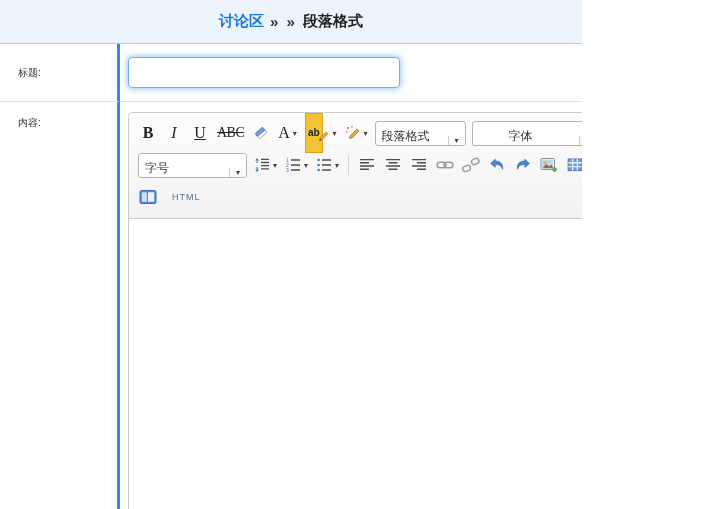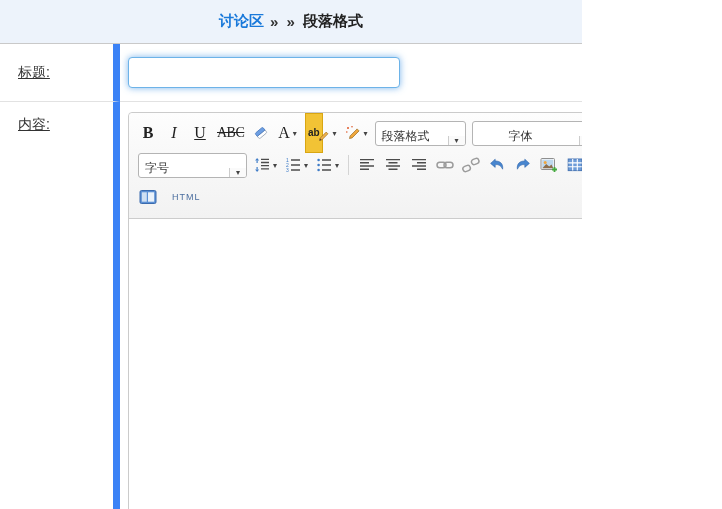--- a/index.html
+++ b/index.html
@@ -12,21 +12,21 @@
     height:44px; background:#edf3fb; border-bottom:1px solid #c9c9c9;
     display:flex; align-items:center; justify-content:center;
     font-size:15px; font-weight:bold; color:#222;
   }
   .header a { color:#1a79da; text-decoration:none; cursor:pointer; }
   .header .sep { margin:0 6px; color:#333; letter-spacing:2px; }
 
   
   .content-grid { display:grid; grid-template-columns:120px 1fr; grid-template-rows:58px auto; height:465px; }
   .cell { background:#fff; }
-  .label-cell { border-right:7px solid #3b82f6; padding-left:18px; font-size:14px; color:#333;text-decoration:underline; }
+  .label-cell { border-right:3px solid #3b82f6; padding-left:18px; font-size:10px; color:#333; }
   .row1 { border-bottom:1px solid #e2e2e2; }
   .label-row1 { display:flex; align-items:center; }
   .label-row2 { padding-top:14px; }
 
   .field-row1 { padding:13px 0 0 8px; }
   .title-input {
     width:272px; height:31px; font-size:14px; padding:0 8px; color:#333;
     border:1px solid #6db3e8; border-radius:4px; outline:none;
     box-shadow:0 0 7px rgba(92,164,232,.8);
     font-family:"Liberation Sans","DejaVu Sans",sans-serif;

